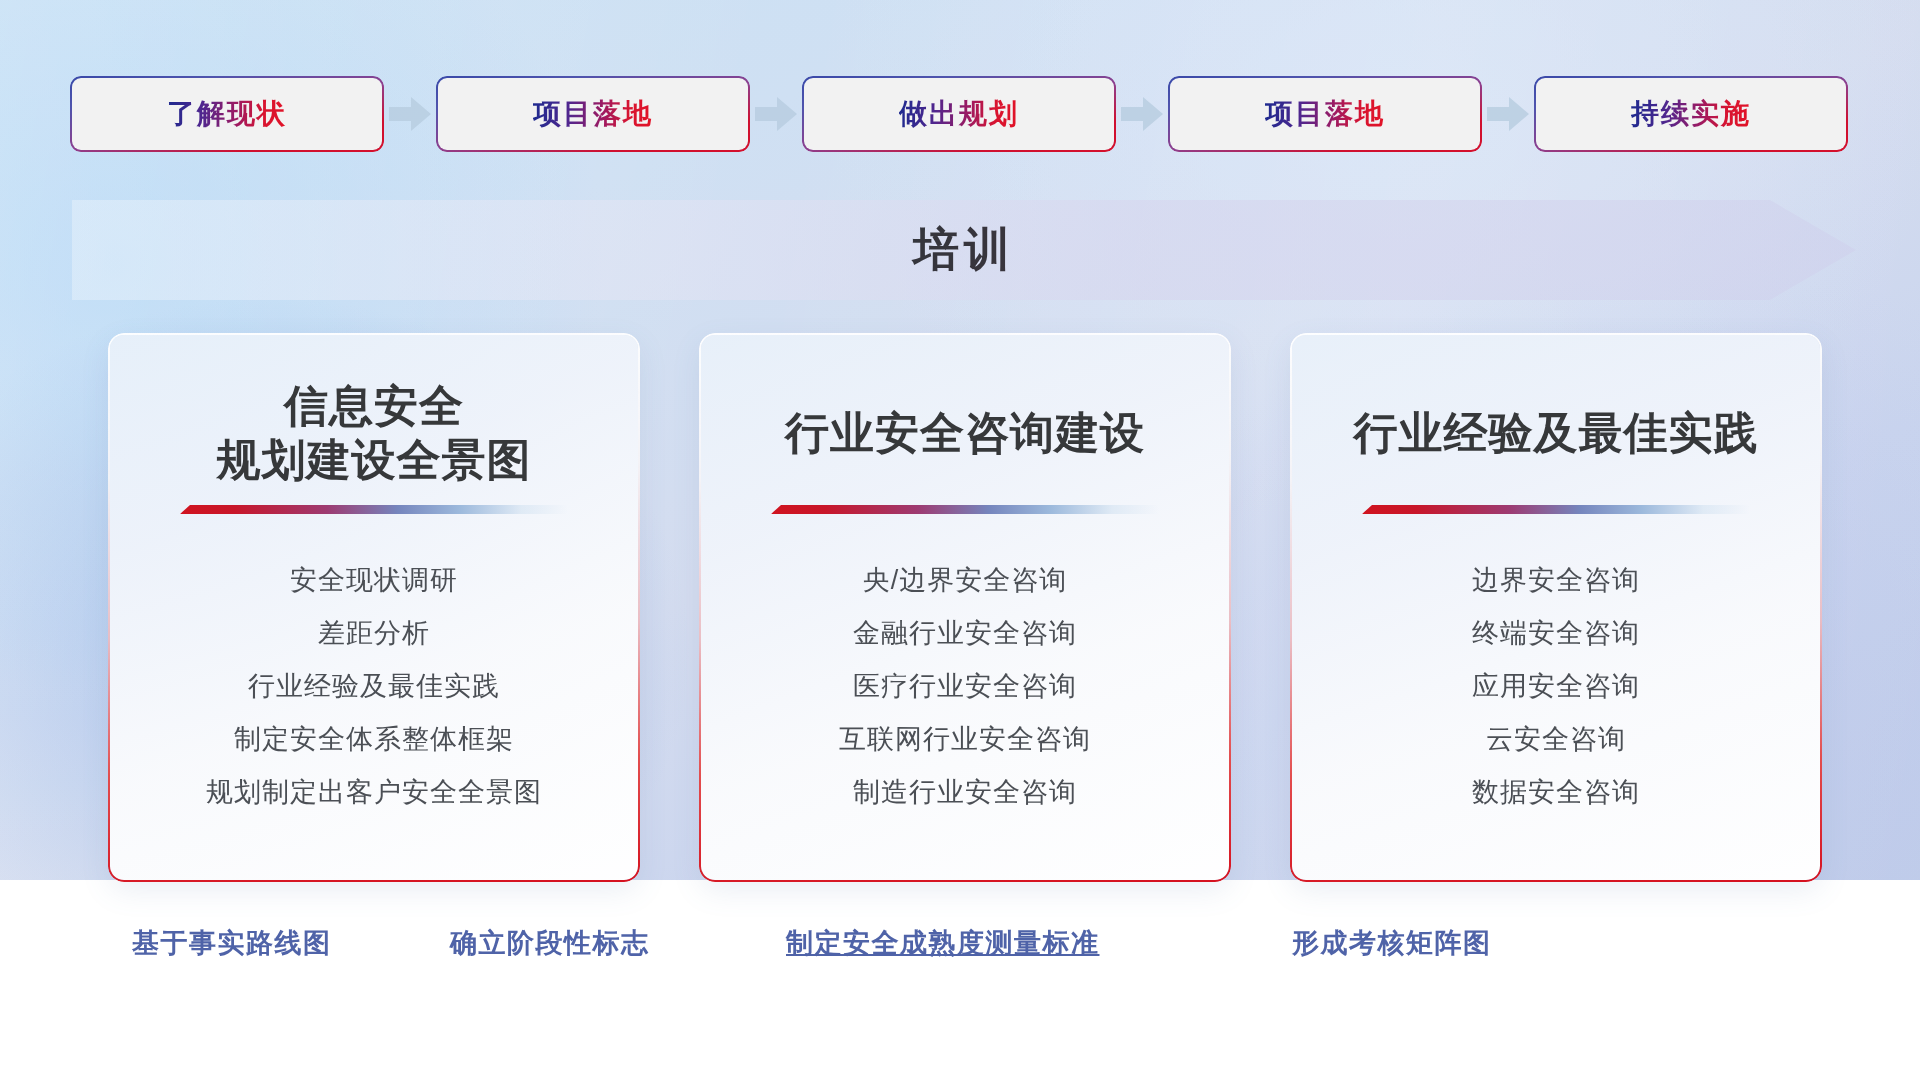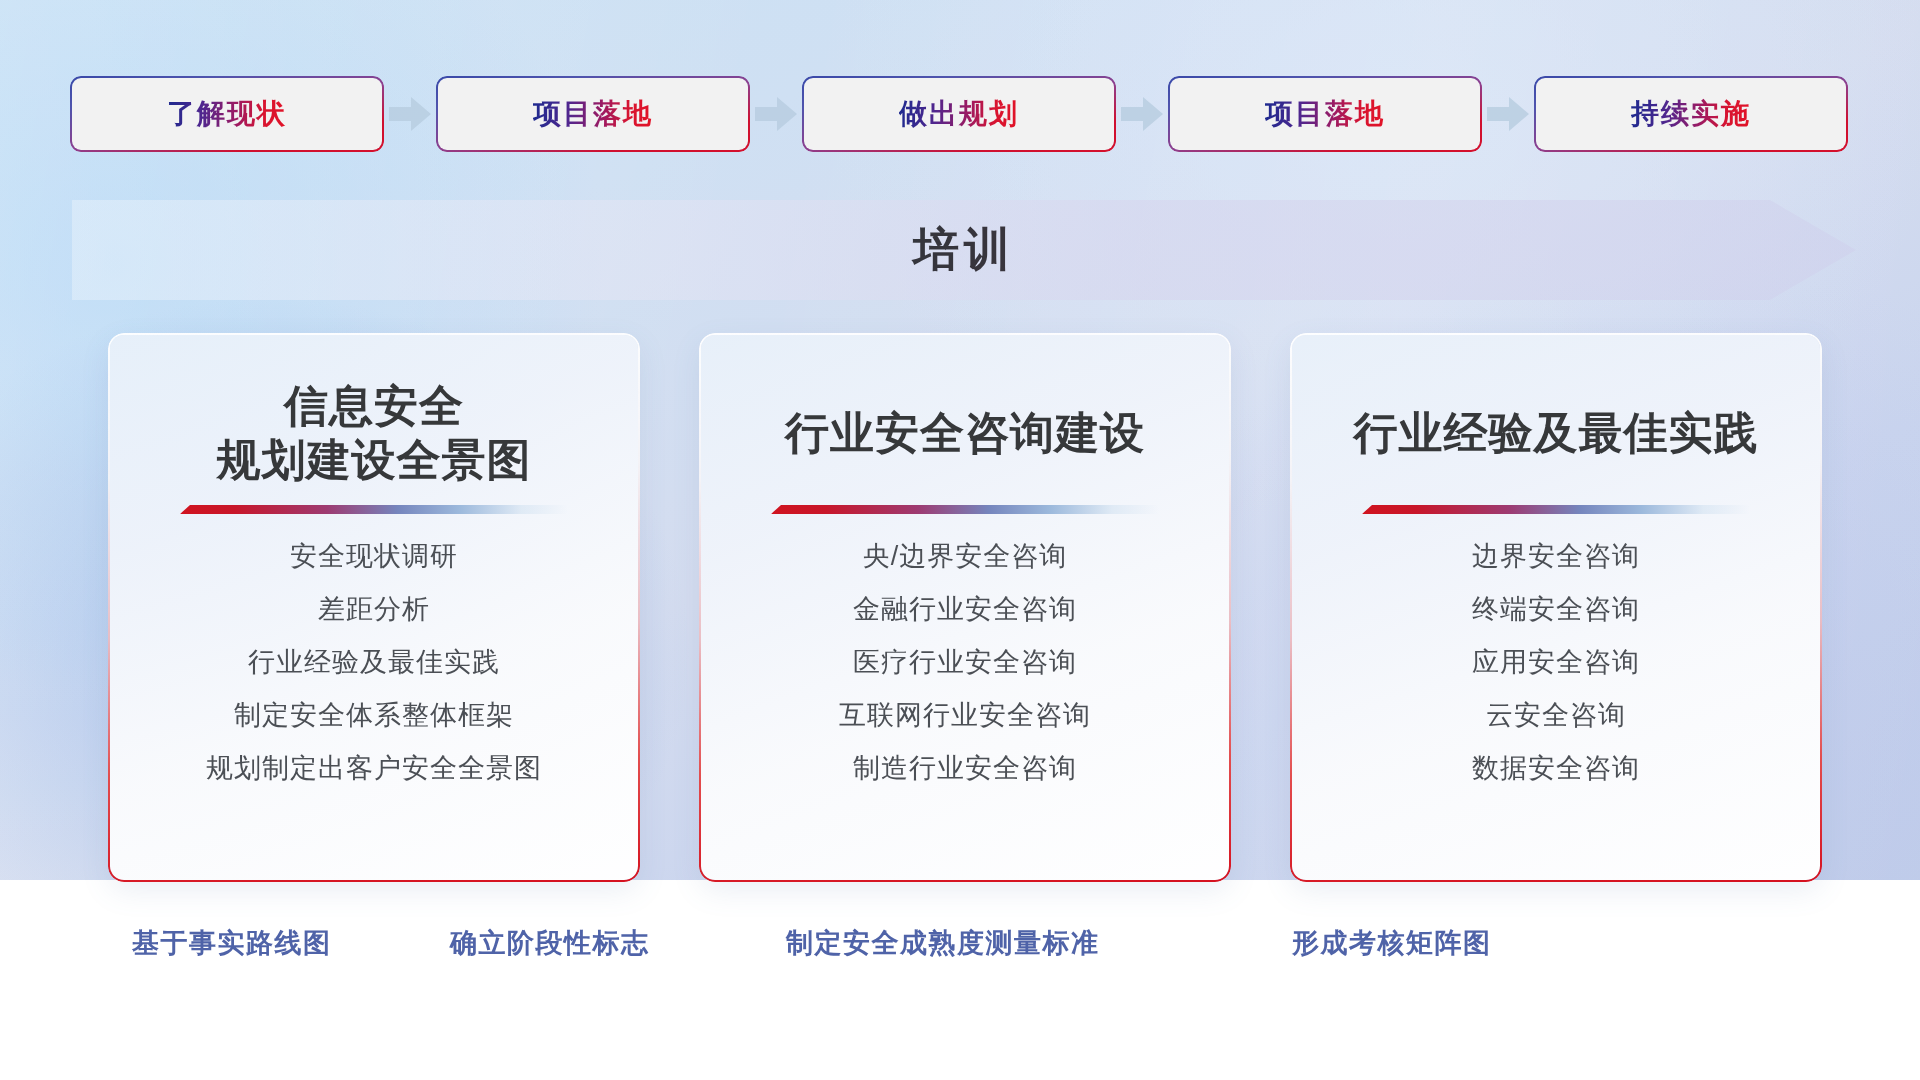--- a/index.html
+++ b/index.html
@@ -112,21 +112,21 @@
     display:flex; align-items:center; justify-content:center;
   }
   .card-title.two-line{ min-height:112px; }
   .divider{
     width:388px; height:9px; margin-top:16px;
     background:linear-gradient(90deg,#d0131f 0%, #c8162a 14%, #9d3b72 38%, #7585bd 56%, #9cb9dc 72%, rgba(200,220,238,0.45) 88%, rgba(255,255,255,0) 100%);
     clip-path:polygon(10px 0, 100% 0, 100% 100%, 0 100%);
     border-radius:1px;
   }
   .card-list{
-    margin-top:24px;
+    margin-top:48px;
     display:flex; flex-direction:column; align-items:center; gap:17px;
   }
   .card-list li{
     list-style:none;
     font-size:27px; color:#4b4f55; letter-spacing:1px; white-space:nowrap;
   }
 
   
   .footnotes{
     position:absolute; left:0; top:925px; width:1920px; height:60px; z-index:3;
@@ -236,17 +236,17 @@
             <li>云安全咨询</li>
             <li>数据安全咨询</li>
           </ul>
         </div>
       </div>
     </div>
 
   <div class="footnotes">
       <div class="footnote" style="left: 132px;">基于事实路线图</div>
       <div class="footnote" style="left: 450px;">确立阶段性标志</div>
-      <div class="footnote" style="left: 786px;">制定安全成熟度测量标准</div>
+      <div class="footnote" style="left: 786px; text-decoration: underline;">制定安全成熟度测量标准</div>
       <div class="footnote" style="left: 1292px;">形成考核矩阵图</div>
     </div>
 
 </div>
 
 </body></html>

